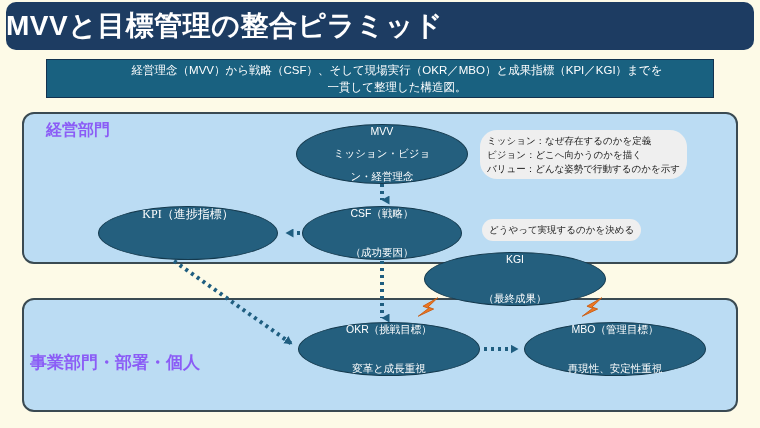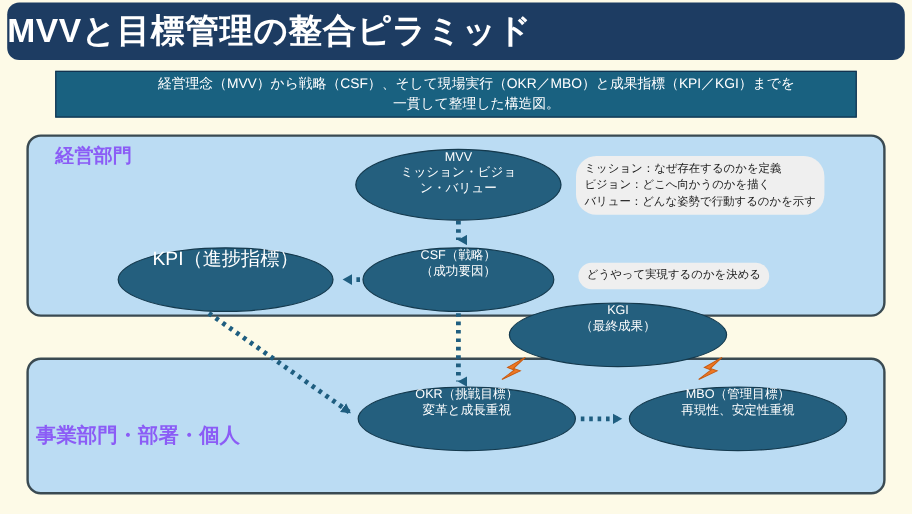--- a/index.html
+++ b/index.html
@@ -113,30 +113,30 @@
   
   .node {
     position: absolute;
     background: #245F7E;
     border: 1px solid #14394D;
     border-radius: 50%;
     color: #FFFFFF;
     display: flex;
     flex-direction: column;
     align-items: center;
-    justify-content: flex-start;
+    justify-content: space-between;
     text-align: center;
     line-height: 1.25;
     box-sizing: border-box;
   }
   .node span { display: block; white-space: nowrap; }
 
   .node-mvv   { left: 296px; top: 124px; width: 172px; height: 60px; font-size: 10.5px; }
   .node-csf   { left: 302px; top: 206px; width: 160px; height: 54px; font-size: 10.5px; }
-  .node-kpi   { left: 98px;  top: 206px; width: 180px; height: 54px; font-size: 16px; }
+  .node-kpi   { left: 98px;  top: 206px; width: 180px; height: 54px; font-size: 12px; font-family: Liberation Serif, serif; }
   .node-kgi   { left: 424px; top: 252px; width: 182px; height: 54px; font-size: 10.5px; }
   .node-okr   { left: 298px; top: 322px; width: 182px; height: 54px; font-size: 10.5px; }
   .node-mbo   { left: 524px; top: 322px; width: 182px; height: 54px; font-size: 10.5px; }
 
   
   .note {
     position: absolute;
     background: #EFEFEF;
     color: #1A1A1A;
     font-size: 9.5px;
@@ -195,21 +195,21 @@
       <path d="M6,-12 L-5,1 L1,1 L-6,12 L6,0 L0,0 Z" fill="#EE7722" stroke="#C85A10" stroke-width="0.8"></path>
     </g>
   </svg>
 
   <div class="panel-label panel-label-top">経営部門</div>
   <div class="panel-label panel-label-bottom">事業部門・部署・個人</div>
 
   <div class="node node-mvv">
     <span>MVV</span>
     <span>ミッション・ビジョ</span>
-    <span>ン・バリュー</span>
+    <span>ン・経営理念</span>
   </div>
 
   <div class="node node-csf">
     <span>CSF（戦略）</span>
     <span>（成功要因）</span>
   </div>
 
   <div class="node node-kpi">
     <span>KPI（進捗指標）</span>
   </div>

